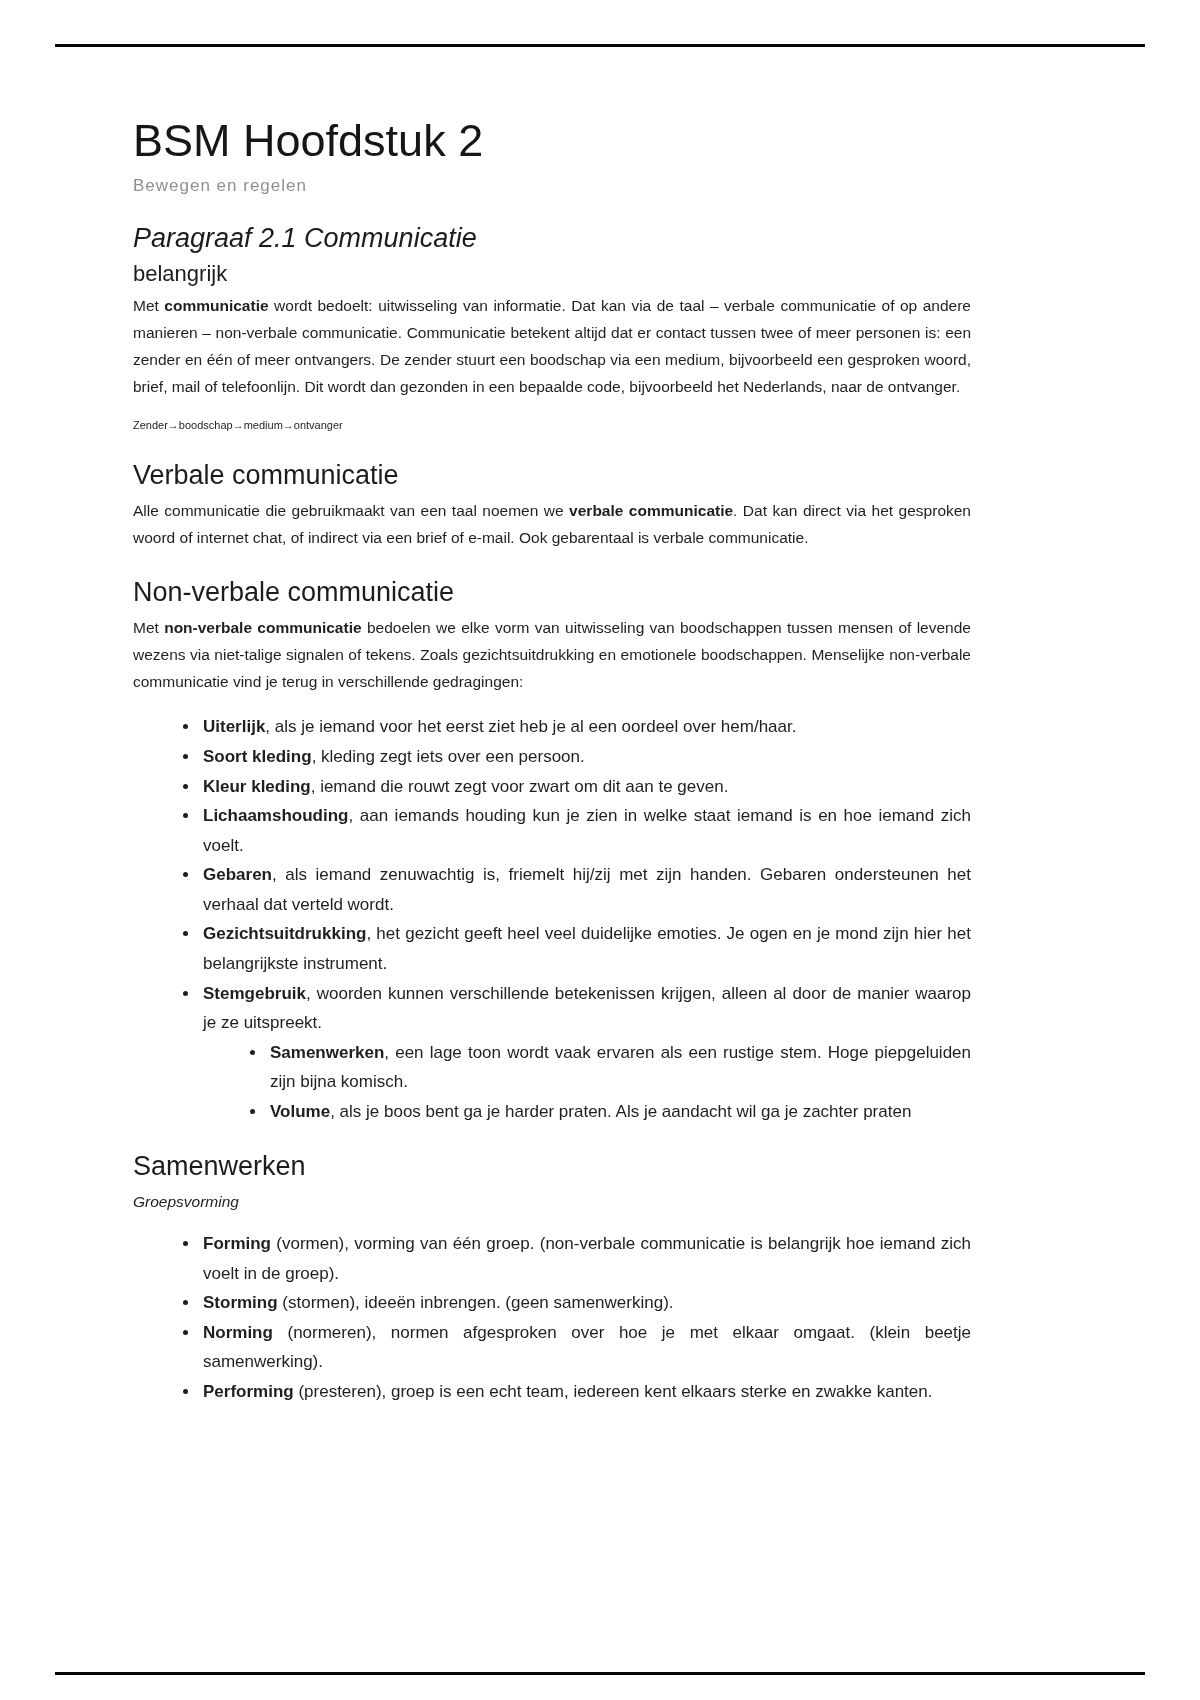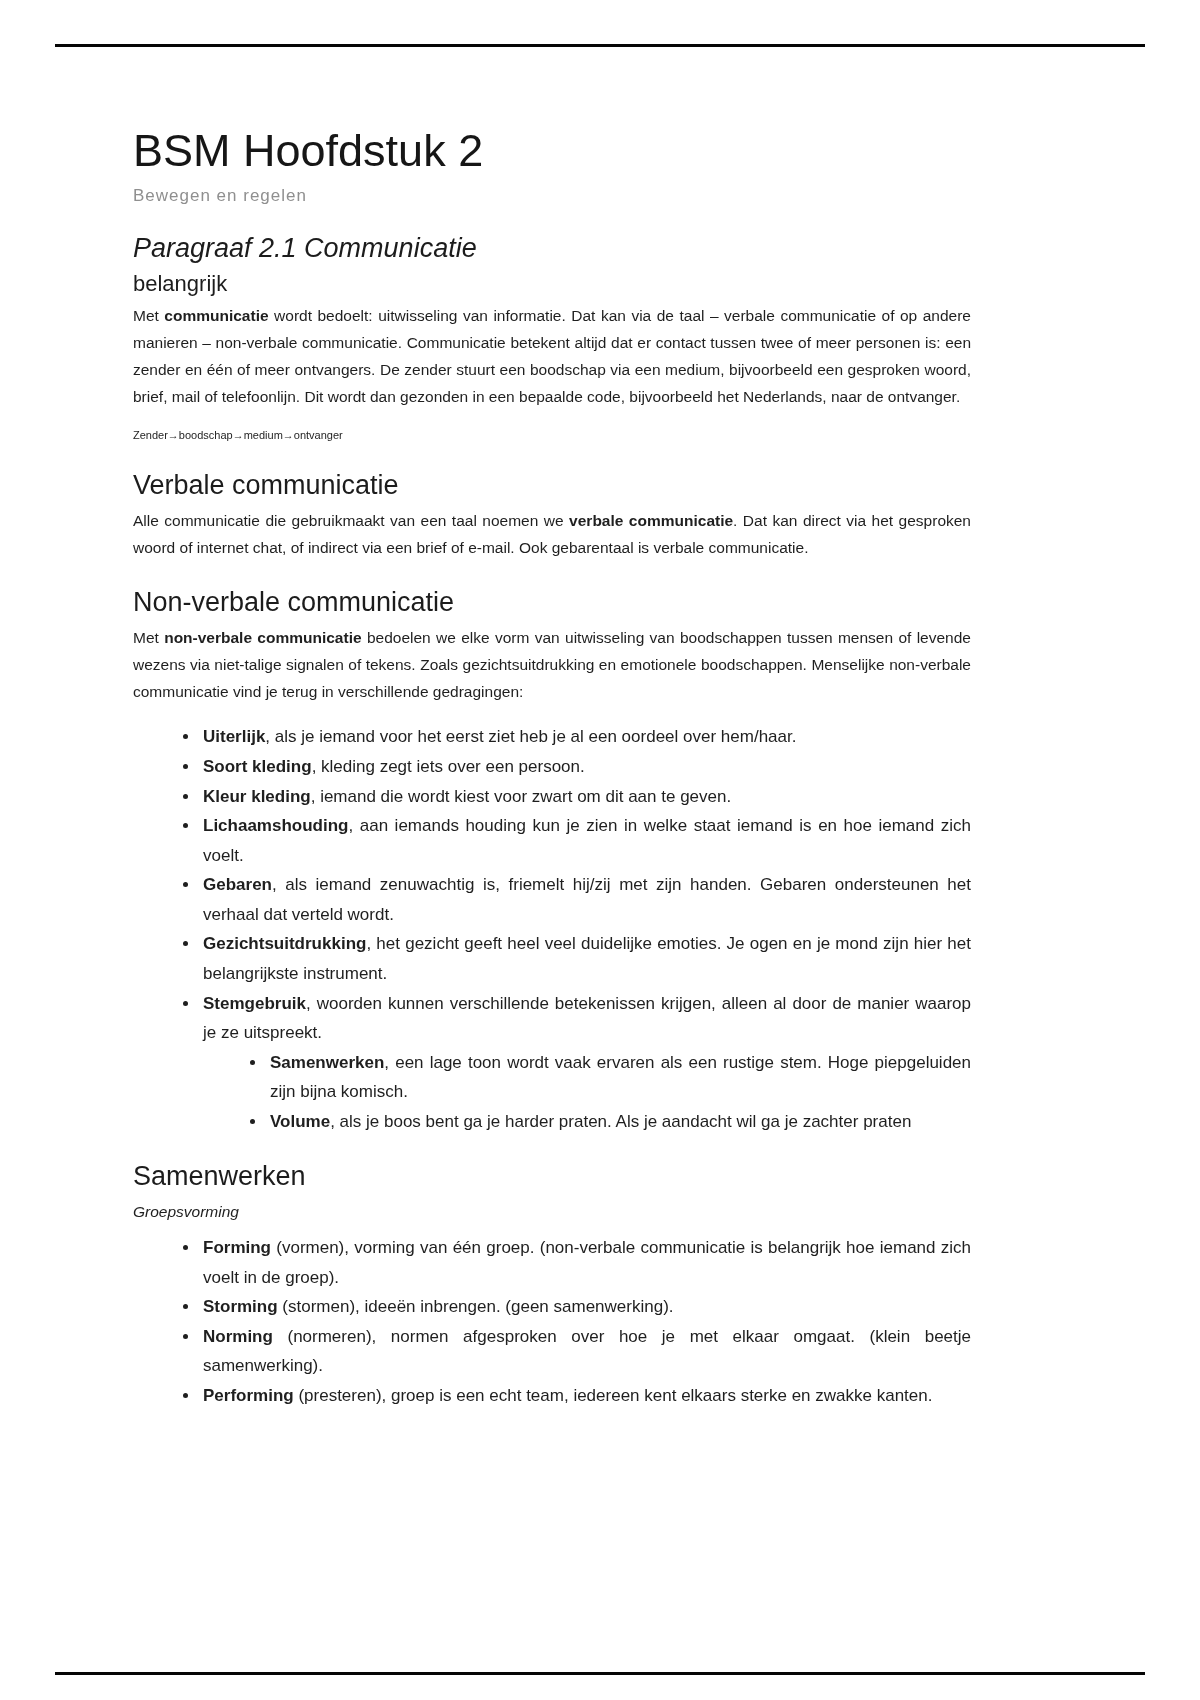--- a/index.html
+++ b/index.html
@@ -21,21 +21,21 @@
     right: 55px;
     height: 0;
     border-top: 3px solid #050505;
   }
   .rule-top { top: 44px; }
   .rule-bottom { top: 1672px; }
 
   .content {
     position: absolute;
     left: 133px;
-    top: 126px;
+    top: 116px;
     width: 838px;
   }
 
   h1.doc-title {
     margin: 0 0 10px 0;
     font-size: 45px;
     font-weight: 400;
     letter-spacing: 0px;
     color: #161616;
     line-height: 1.1;
@@ -90,21 +90,21 @@
     padding-left: 3px;
   }
   ul.bullet-list ul.nested {
     margin: 0;
     padding-left: 64px;
     list-style-type: disc;
   }
   b.term { font-weight: 700; }
 
   .italic-label {
-    margin: 0 0 10px 0;
+    margin: 0 0 16px 0;
     font-size: 15.5px;
     font-style: italic;
     line-height: 1.5;
   }
 </style>
 </head>
 <body>
 
 <div class="rule rule-top"></div>
 
@@ -122,21 +122,21 @@
 
   <h2 class="section-heading">Verbale communicatie</h2>
   <p class="body-text"><span>Alle communicatie die gebruikmaakt van een taal noemen we </span><b class="term">verbale communicatie</b><span>. Dat kan direct via het gesproken woord of internet chat, of indirect via een brief of e-mail. Ook gebarentaal is verbale communicatie.</span></p>
 
   <h2 class="section-heading">Non-verbale communicatie</h2>
   <p class="body-text"><span>Met </span><b class="term">non-verbale communicatie</b><span> bedoelen we elke vorm van uitwisseling van boodschappen tussen mensen of levende wezens via niet-talige signalen of tekens. Zoals gezichtsuitdrukking en emotionele boodschappen. Menselijke non-verbale communicatie vind je terug in verschillende gedragingen:</span></p>
 
   <ul class="bullet-list">
     <li><b class="term">Uiterlijk</b><span>, als je iemand voor het eerst ziet heb je al een oordeel over hem/haar.</span></li>
     <li><b class="term">Soort kleding</b><span>, kleding zegt iets over een persoon.</span></li>
-    <li><b class="term">Kleur kleding</b><span>, iemand die wordt kiest voor zwart om dit aan te geven.</span></li>
+    <li><b class="term">Kleur kleding</b><span>, iemand die rouwt zegt voor zwart om dit aan te geven.</span></li>
     <li><b class="term">Lichaamshouding</b><span>, aan iemands houding kun je zien in welke staat iemand is en hoe iemand zich voelt.</span></li>
     <li><b class="term">Gebaren</b><span>, als iemand zenuwachtig is, friemelt hij/zij met zijn handen. Gebaren ondersteunen het verhaal dat verteld wordt.</span></li>
     <li><b class="term">Gezichtsuitdrukking</b><span>, het gezicht geeft heel veel duidelijke emoties. Je ogen en je mond zijn hier het belangrijkste instrument.</span></li>
     <li><b class="term">Stemgebruik</b><span>, woorden kunnen verschillende betekenissen krijgen, alleen al door de manier waarop je ze uitspreekt.</span>
       <ul class="bullet-list nested">
         <li><b class="term">Samenwerken</b><span>, een lage toon wordt vaak ervaren als een rustige stem. Hoge piepgeluiden zijn bijna komisch.</span></li>
         <li><b class="term">Volume</b><span>, als je boos bent ga je harder praten. Als je aandacht wil ga je zachter praten</span></li>
       </ul>
     </li>
   </ul>

